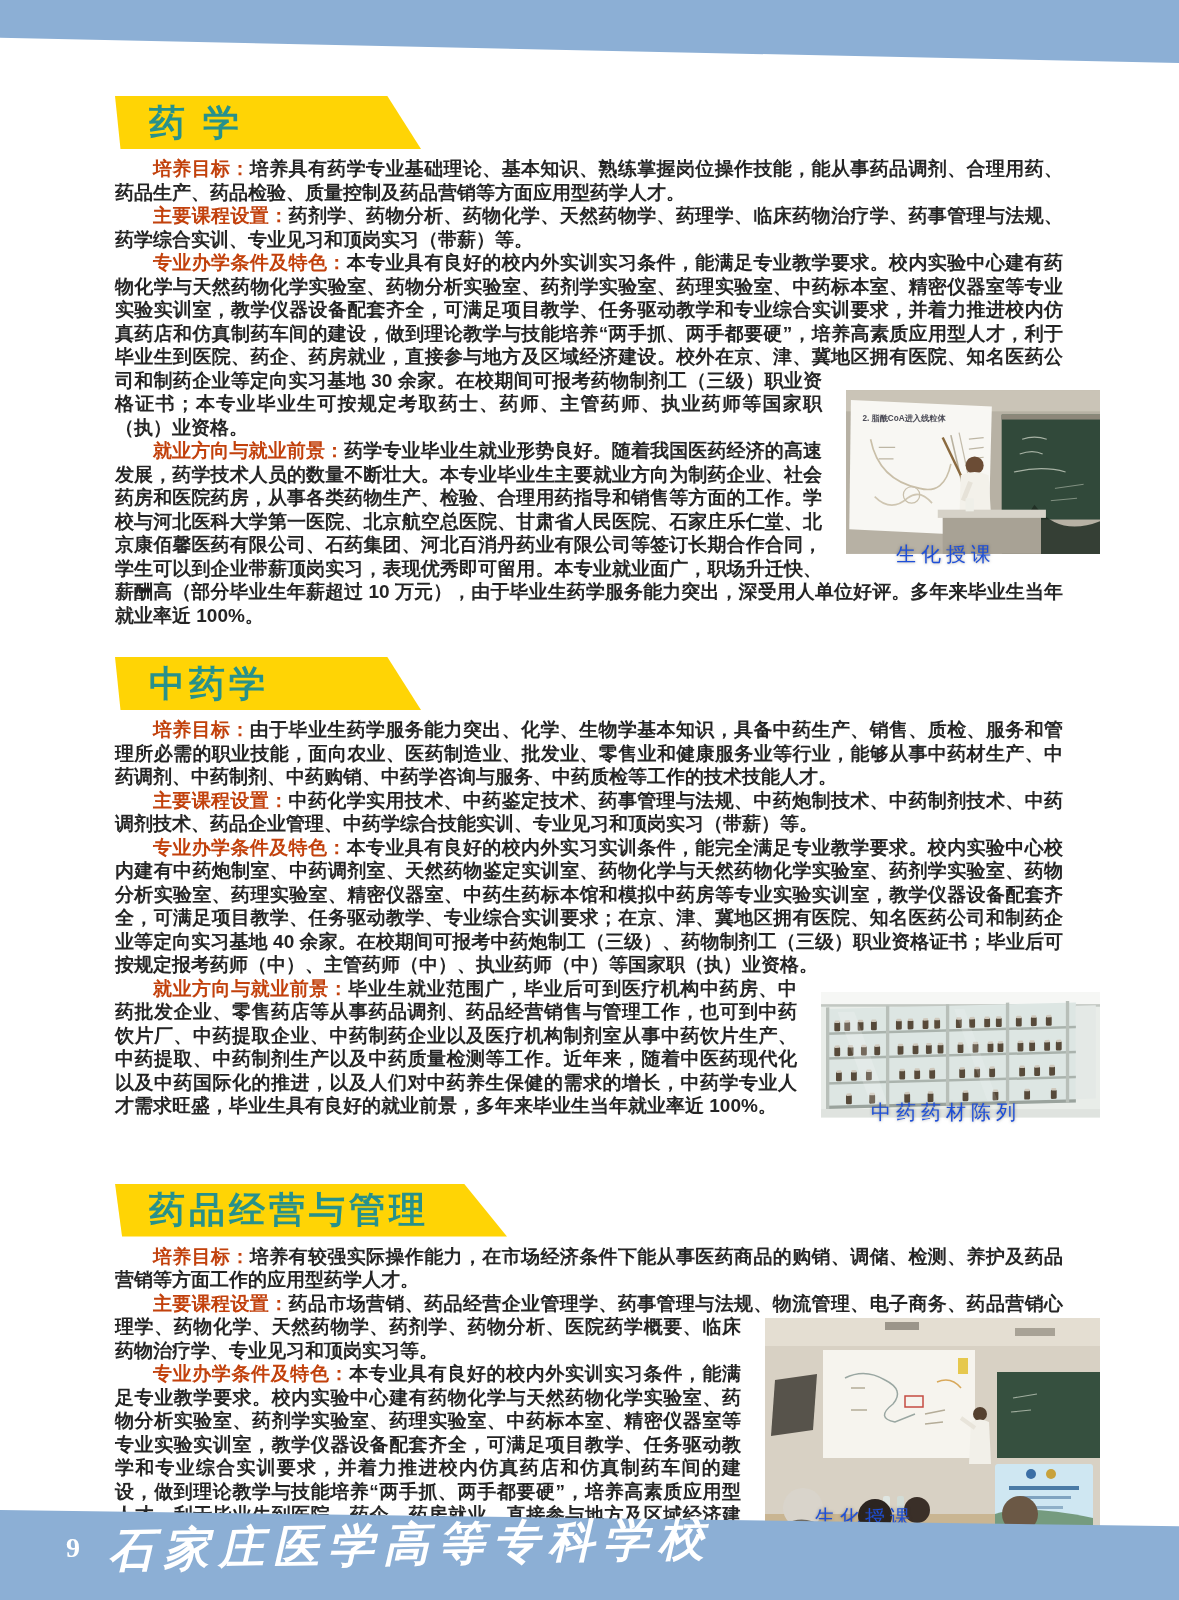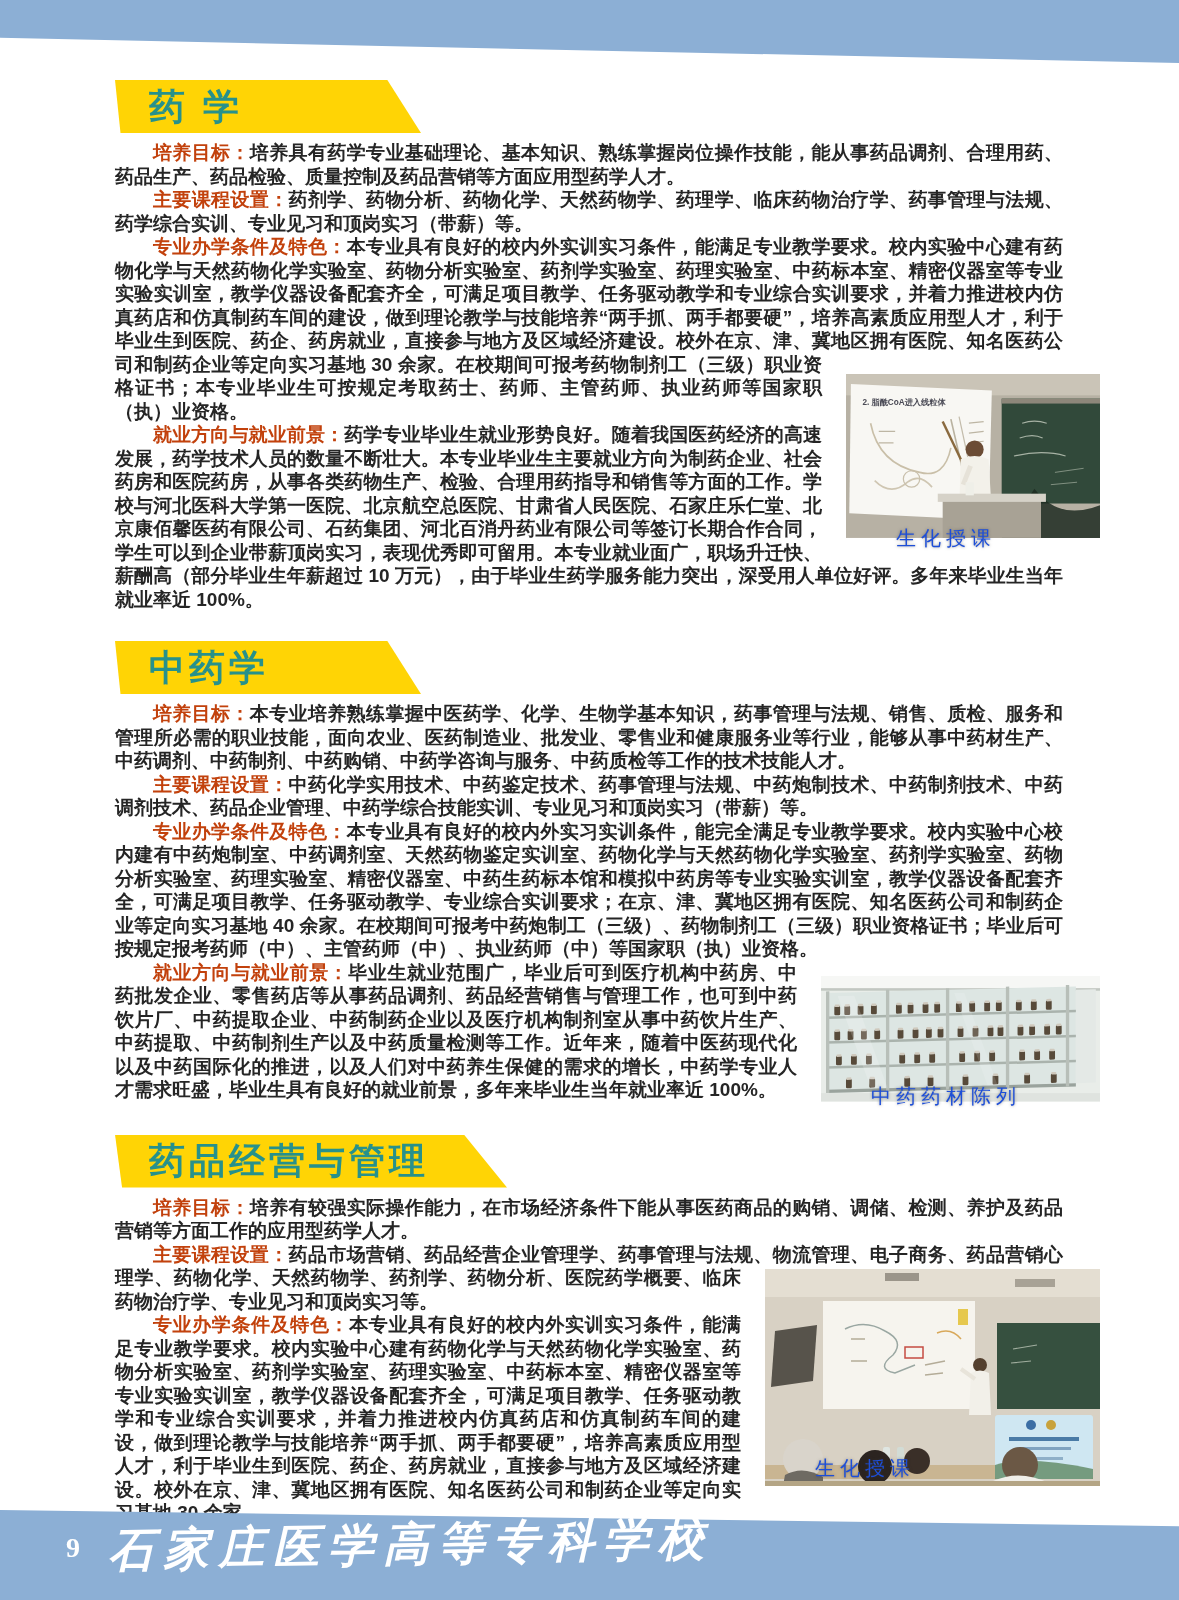--- a/index.html
+++ b/index.html
@@ -3,31 +3,31 @@
 <meta charset="utf-8">
 <style>
   html,body{margin:0;padding:0;background:#fff;}
   .page{position:relative;width:1179px;height:1600px;background:#ffffff;overflow:hidden;
         font-family:"Liberation Sans",sans-serif;}
   
   .top-band{position:absolute;top:0;left:0;width:1179px;height:63px;background:#8cafd5;
             clip-path:polygon(0 0,100% 0,100% 100%,0 60%);}
   .bottom-band{position:absolute;bottom:0;left:0;width:1179px;height:90px;background:#8cafd5;
             clip-path:polygon(0 0,100% 18%,100% 100%,0 100%);}
-  .content{position:absolute;left:115px;top:80px;width:948px;}
+  .content{position:absolute;left:115px;top:96px;width:948px;}
   
   .banner{background:#ffd405;height:53px;margin:0 0 8px 0;display:flex;align-items:center;
           padding-left:34px;box-sizing:border-box;
           clip-path:polygon(0 0,89% 0,100% 100%,1.8% 100%);}
   .banner .bt{color:#27918b;font-size:36px;font-weight:bold;letter-spacing:4px;line-height:1;}
   .b13{width:306px;}
   .b3{width:392px;}
   section{display:block;}
   .s2{margin-top:30px;}
-  .s3{margin-top:15px;}
+  .s3{margin-top:48px;}
   p.body{margin:0;font-size:19px;line-height:23.5px;color:#252525;font-weight:600;
          text-align:justify;text-indent:2em;}
   .lab{color:#c2410c;font-weight:bold;}
   .clr{clear:both;height:0;}
   
   .photo{float:right;position:relative;display:block;margin:3px -37px 6px 24px;line-height:0;}
   .ph1{width:254px;height:200px;}
   .ph2{width:279px;height:150px;}
   .ph3{width:335px;height:217px;}
   .photo svg{display:block;width:100%;height:100%;}
@@ -86,21 +86,21 @@
             <span class="cap">生化授课</span>
           </span><span>在校期间可报考药物制剂工（三级）职业资格证书；本专业毕业生可按规定考取药士、药师、主管药师、执业药师等国家职（执）业资格。</span></p>
       <p class="body"><b class="lab">就业方向与就业前景：</b><span>药学专业毕业生就业形势良好。随着我国医药经济的高速发展，药学技术人员的数量不断壮大。本专业毕业生主要就业方向为制药企业、社会药房和医院药房，从事各类药物生产、检验、合理用药指导和销售等方面的工作。学校与河北医科大学第一医院、北京航空总医院、甘肃省人民医院、石家庄乐仁堂、北京康佰馨医药有限公司、石药集团、河北百消丹药业有限公司等签订长期合作合同，学生可以到企业带薪顶岗实习，表现优秀即可留用。本专业就业面广，职场升迁快、薪酬高（部分毕业生年薪超过 10 万元），由于毕业生药学服务能力突出，深受用人单位好评。多年来毕业生当年就业率近 100%。</span></p>
       <div class="clr"></div>
     </section>
 
     <section class="s2">
       <div class="banner b13">
         <span class="bt">中药学</span>
       </div>
-      <p class="body"><b class="lab">培养目标：</b><span>本专业培养熟练掌握中医药学、化学、生物学基本知识，药事管理与法规、销售、质检、服务和管理所必需的职业技能，面向农业、医药制造业、批发业、零售业和健康服务业等行业，能够从事中药材生产、中药调剂、中药制剂、中药购销、中药学咨询与服务、中药质检等工作的技术技能人才。</span></p>
+      <p class="body"><b class="lab">培养目标：</b><span>由于毕业生药学服务能力突出、化学、生物学基本知识，具备中药生产、销售、质检、服务和管理所必需的职业技能，面向农业、医药制造业、批发业、零售业和健康服务业等行业，能够从事中药材生产、中药调剂、中药制剂、中药购销、中药学咨询与服务、中药质检等工作的技术技能人才。</span></p>
       <p class="body"><b class="lab">主要课程设置：</b><span>中药化学实用技术、中药鉴定技术、药事管理与法规、中药炮制技术、中药制剂技术、中药调剂技术、药品企业管理、中药学综合技能实训、专业见习和顶岗实习（带薪）等。</span></p>
       <p class="body"><b class="lab">专业办学条件及特色：</b><span>本专业具有良好的校内外实习实训条件，能完全满足专业教学要求。校内实验中心校内建有中药炮制室、中药调剂室、天然药物鉴定实训室、药物化学与天然药物化学实验室、药剂学实验室、药物分析实验室、药理实验室、精密仪器室、中药生药标本馆和模拟中药房等专业实验实训室，教学仪器设备配套齐全，可满足项目教学、任务驱动教学、专业综合实训要求；在京、津、冀地区拥有医院、知名医药公司和制药企业等定向实习基地 40 余家。在校期间可报考中药炮制工（三级）、药物制剂工（三级）职业资格证书；毕业后可按规定报考药师（中）、主管药师（中）、执业药师（中）等国家职（执）业资格。</span></p>
       <p class="body"><span class="photo ph2">
             <svg viewBox="0 0 335 150">
           <defs>
             <g id="jar">
                   <rect x="0" y="2" width="7" height="11" rx="1.5" fill="#574a3a"></rect>
                   <rect x="0.5" y="0" width="6" height="3" rx="1" fill="#cfc9bd"></rect>
                 </g>
           </defs>

